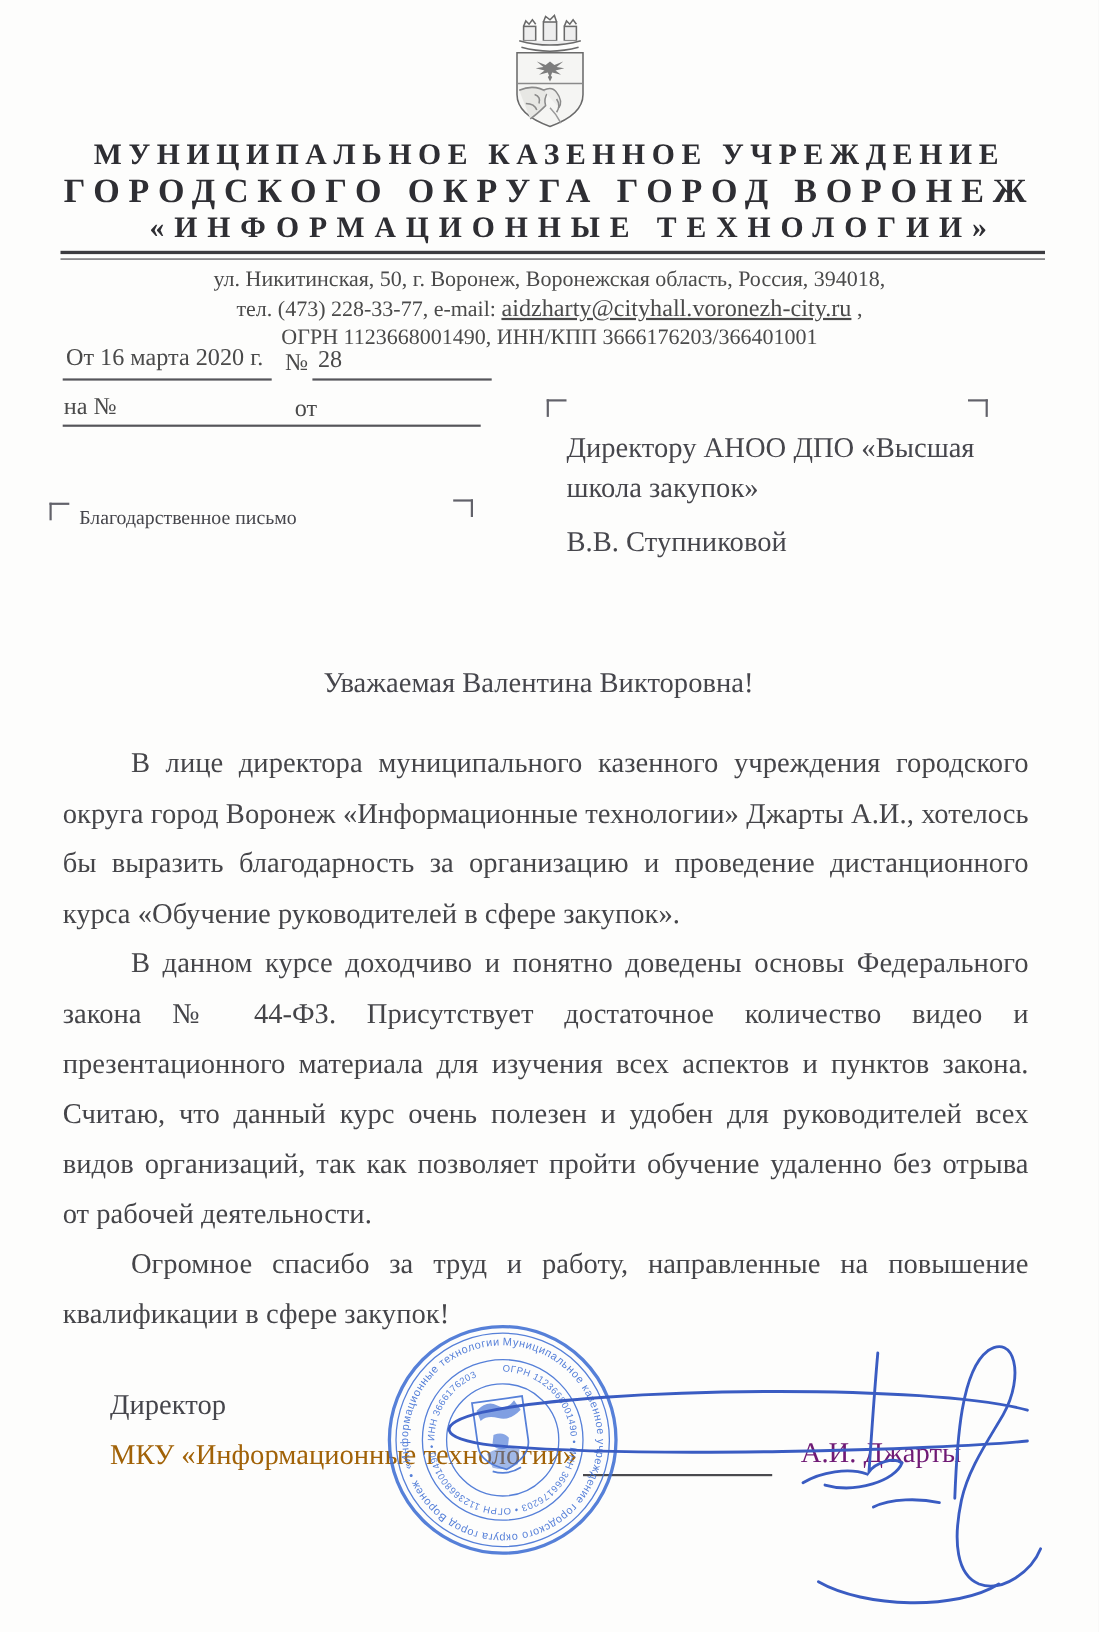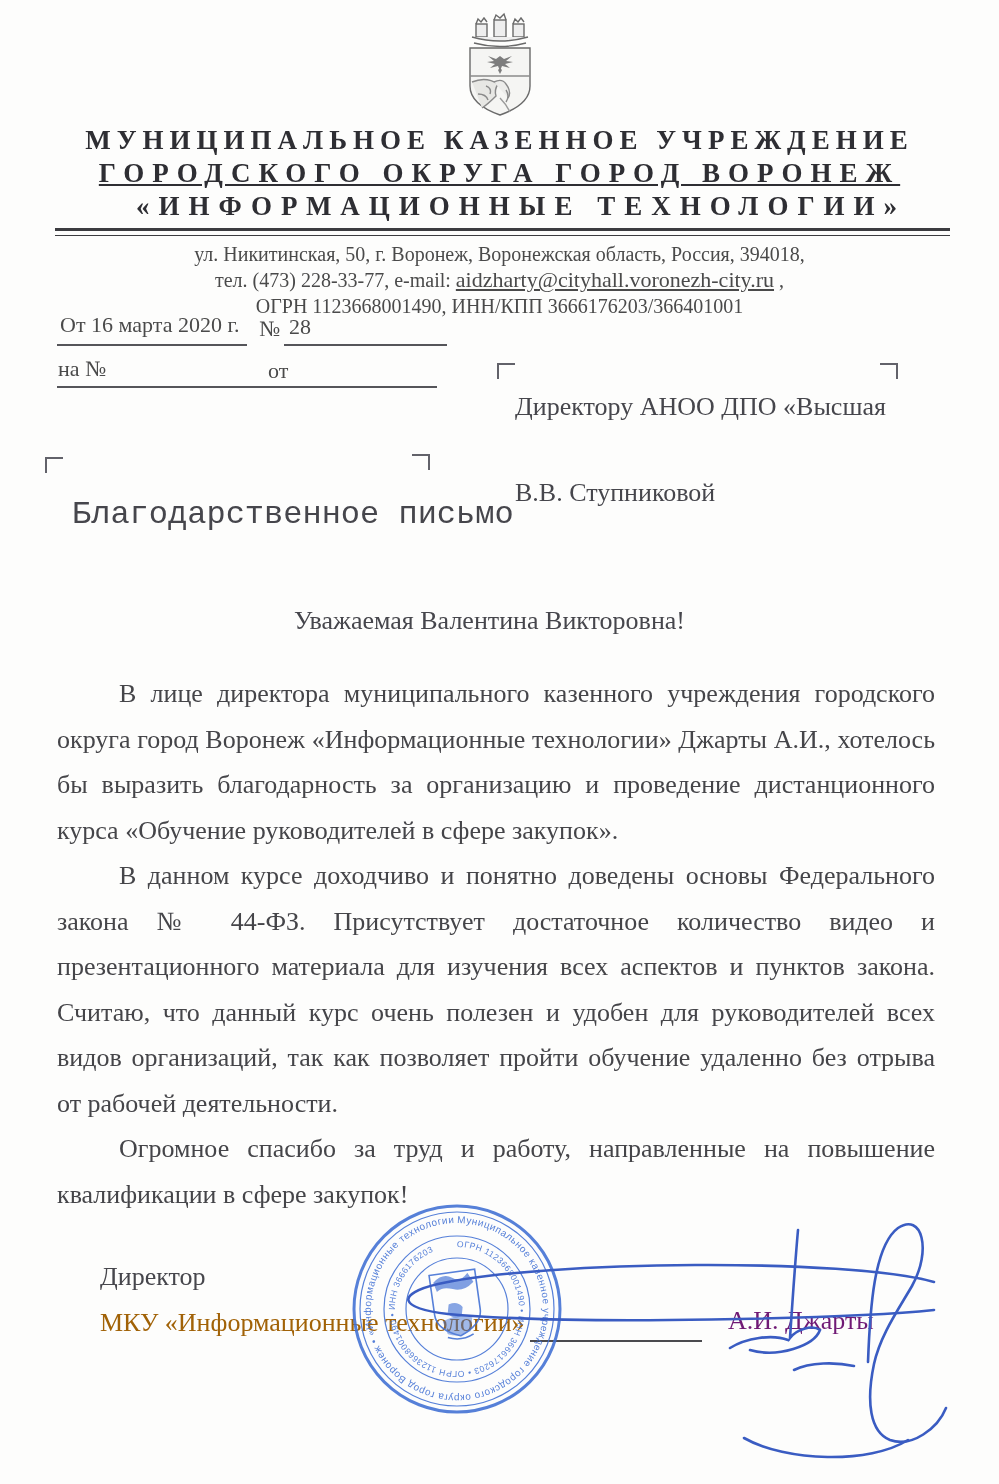--- a/index.html
+++ b/index.html
@@ -12,41 +12,41 @@
     color:#3e3e3e;
     overflow:hidden;
   }
   .abs{position:absolute;}
 
   
   .coat{left:448px;top:12px;width:104px;height:108px;}
   .org-name{left:0;top:124px;width:999px;text-align:center;
     font-weight:bold;color:#2e2e33;line-height:33px;}
   .org-name .l1{font-size:27px;letter-spacing:6px;white-space:nowrap;font-family:Liberation Serif, serif;}
-  .org-name .l2{font-size:27px;letter-spacing:8px;white-space:nowrap;text-decoration:underline;}
+  .org-name .l2{font-size:31px;letter-spacing:8px;white-space:nowrap;}
   .org-name .l3{font-size:27px;letter-spacing:9px;white-space:nowrap;padding-left:43px;}
   .dbl-rule{left:55px;top:228px;width:895px;height:4px;
     border-top:3px solid #3c3c40;border-bottom:1px solid #3c3c40;}
   .addr{left:0;top:241px;width:999px;text-align:center;
     font-size:20px;line-height:26px;color:#4a4a4a;}
   .addr .email{font-size:22px;text-decoration:underline;}
 
   
   .ref{font-size:22px;color:#4a4a4a;white-space:nowrap;}
   .u-line{border-bottom:2px solid #55555a;height:0;}
 
   
   .corner{width:16px;height:14px;}
   .corner.tl{border-left:2px solid #62626a;border-top:2px solid #62626a;}
   .corner.tr{border-right:2px solid #62626a;border-top:2px solid #62626a;}
 
   
   .recipient{left:515px;top:388px;width:400px;font-size:26px;line-height:37px;color:#46464c;}
   .recipient-name{left:515px;top:478px;font-size:26px;color:#46464c;}
-  .subject{left:72px;top:496px;font-size:32px;color:#46464c;font-family:Liberation Mono, monospace;}
+  .subject{left:72px;top:460px;font-size:18px;color:#46464c;}
   .salutation{left:294px;top:606px;font-size:26px;color:#46464c;}
   .body-text{left:57px;top:671px;width:878px;font-size:26px;line-height:45.5px;
     text-align:justify;color:#454549;}
   .body-text p{margin:0;text-indent:62px;}
 
   
   .sig-title1{left:100px;top:1262px;font-size:26px;color:#46464c;}
   .sig-title2{left:100px;top:1308px;font-size:26px;color:#a16207;white-space:nowrap;}
   .sig-underline{left:530px;top:1340px;width:172px;border-bottom:2px solid#4a4a4e;}
   .sig-name{left:728px;top:1306px;font-size:26px;color:#701a75;}
@@ -110,20 +110,21 @@
 
   <span class="abs ref" style="left:58px;top:356px;">на №</span>
   <span class="abs ref" style="left:268px;top:358px;">от</span>
   <div class="abs u-line" style="left:57px;top:386px;width:380px;"></div>
 
   <div class="abs corner tl" style="left:497px;top:363px;"></div>
   <div class="abs corner tr" style="left:880px;top:363px;"></div>
 
   <div class="abs recipient">
     <div>Директору АНОО ДПО «Высшая</div>
+    <div>школа закупок»</div>
   </div>
   <div class="abs recipient-name">В.В. Ступниковой</div>
 
   <div class="abs corner tl" style="left:45px;top:457px;"></div>
   <div class="abs corner tr" style="left:412px;top:454px;"></div>
 
   <div class="abs subject">Благодарственное письмо</div>
 
   <div class="abs salutation">Уважаемая Валентина Викторовна!</div>
 

